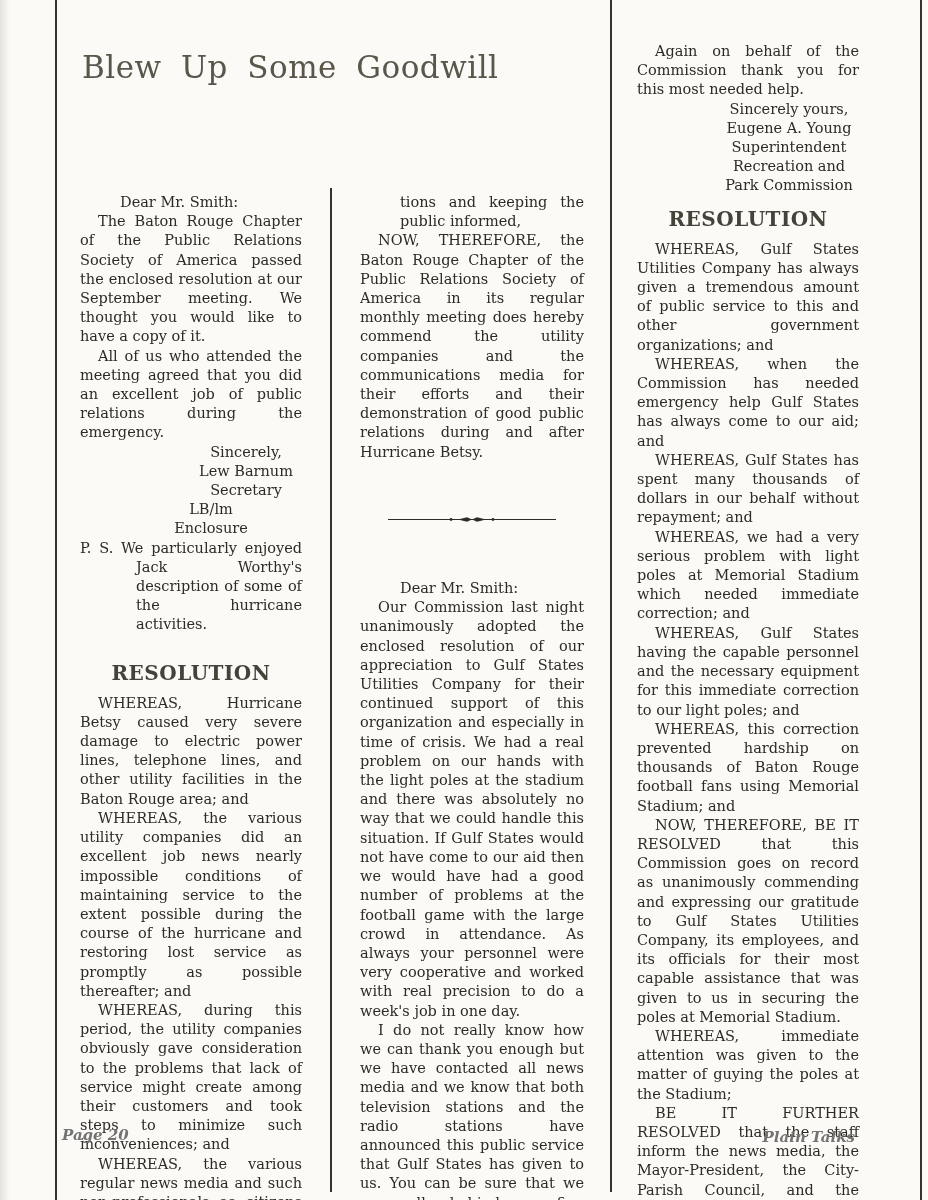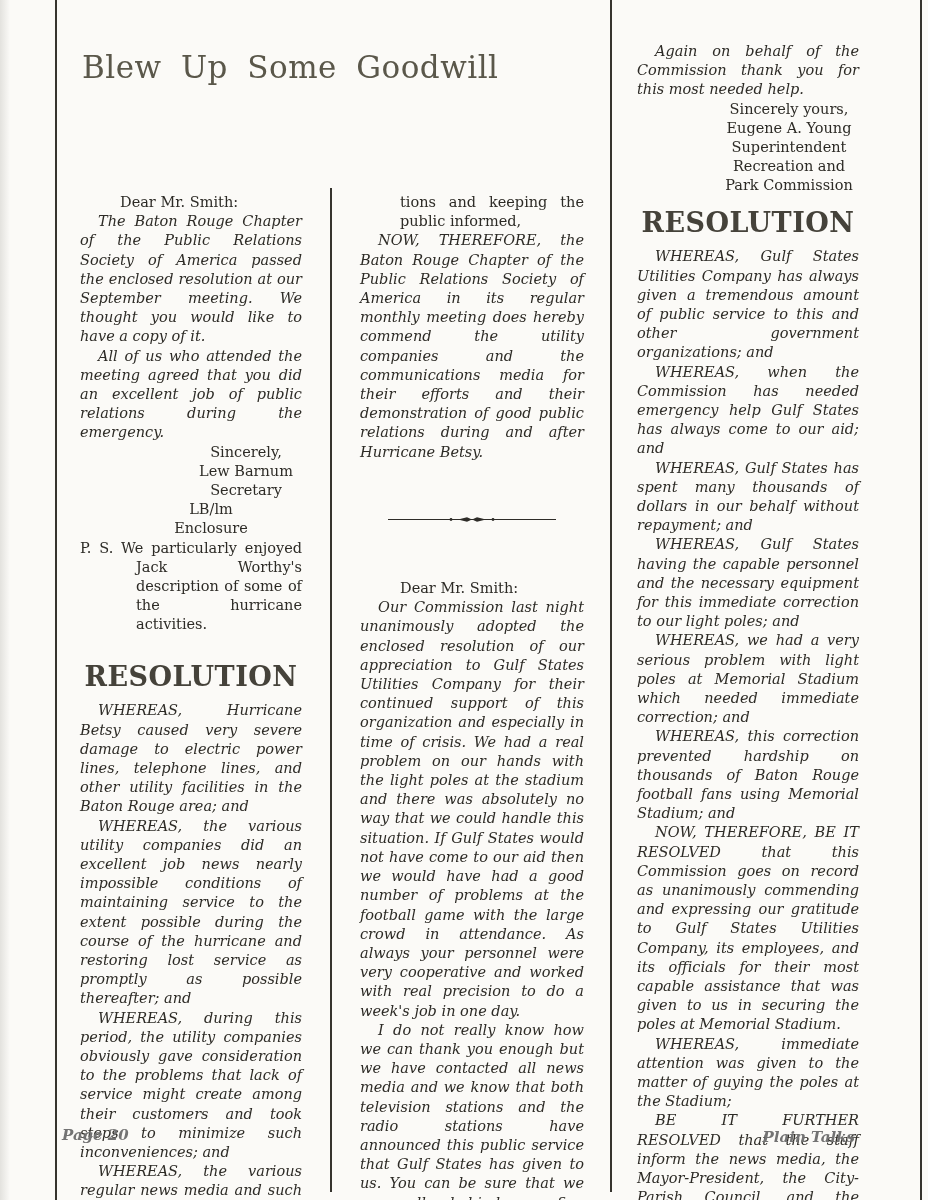--- a/index.html
+++ b/index.html
@@ -25,28 +25,28 @@
   .masthead{position:absolute;left:82px;top:52px;width:470px;
     font-family:"DejaVu Serif",serif;color:var(--title-ink);}
   .masthead .t-line{font-size:31px;word-spacing:9px;letter-spacing:.5px;line-height:1;}
   .masthead .t-line + .t-line{margin-top:33px;}
 
   .col{position:absolute;font-size:14.5px;line-height:19.2px;text-align:justify;}
   .col1{left:80px;top:193px;width:222px;}
   .col2{left:360px;top:193px;width:224px;}
   .col3{left:637px;top:42px;width:222px;}
 
-  .para{text-indent:18px;font-style:italic;}
+  .para{text-indent:18px;}
   .noindent{text-indent:0;margin-left:40px;}
   .sig{text-align:center;}
   .sig-c1{margin-left:110px;}
   .sig-c3{margin-left:82px;margin-bottom:4px;}
   .ps{padding-left:56px;text-indent:-56px;}
   .resolution-head{
-    font-family:"DejaVu Serif",serif;font-size:27px;letter-spacing:.5px;
+    font-family:"DejaVu Serif",serif;font-size:20px;letter-spacing:.5px;
     color:var(--heading-ink);text-align:center;text-indent:0;
     margin-top:27px;margin-bottom:10px;line-height:1.1;
   }
   .resolution-head.c3{margin-top:12px;}
   .divider-wrap{margin:48px 0 50px 0;text-align:center;}
   .footer{position:absolute;font-size:15px;font-weight:bold;font-style:italic;color:#737373;}
   .footer-left{left:62px;top:1126px;}
   .footer-right{right:73px;top:1128px;}
 </style>
 </head>
@@ -104,22 +104,22 @@
     <div>Sincerely yours,</div>
     <div>Eugene A. Young</div>
     <div>Superintendent</div>
     <div>Recreation and</div>
     <div>Park Commission</div>
   </div>
   <h2 class="resolution-head c3">RESOLUTION</h2>
   <p class="para">WHEREAS, Gulf States Utilities Company has always given a tremendous amount of public service to this and other government organizations; and</p>
   <p class="para">WHEREAS, when the Commission has needed emergency help Gulf States has always come to our aid; and</p>
   <p class="para">WHEREAS, Gulf States has spent many thousands of dollars in our behalf without repayment; and</p>
+  <p class="para">WHEREAS, we had a very serious problem with light poles at Memorial Stadium which needed immediate correction; and</p>
   <p class="para">WHEREAS, Gulf States having the capable personnel and the necessary equipment for this immediate correction to our light poles; and</p>
-  <p class="para">WHEREAS, we had a very serious problem with light poles at Memorial Stadium which needed immediate correction; and</p>
   <p class="para">WHEREAS, this correction prevented hardship on thousands of Baton Rouge football fans using Memorial Stadium; and</p>
   <p class="para">NOW, THEREFORE, BE IT RESOLVED that this Commission goes on record as unanimously commending and expressing our gratitude to Gulf States Utilities Company, its employees, and its officials for their most capable assistance that was given to us in securing the poles at Memorial Stadium.</p>
   <p class="para">WHEREAS, immediate attention was given to the matter of guying the poles at the Stadium;</p>
   <p class="para">BE IT FURTHER RESOLVED that the staff inform the news media, the Mayor-President, the City-Parish Council, and the general public of this action of this important organization in our community.</p>
 </section>
 
 <div class="footer footer-left">Page 20</div>
 <div class="footer footer-right">Plain Talks</div>
 
 </body></html>

